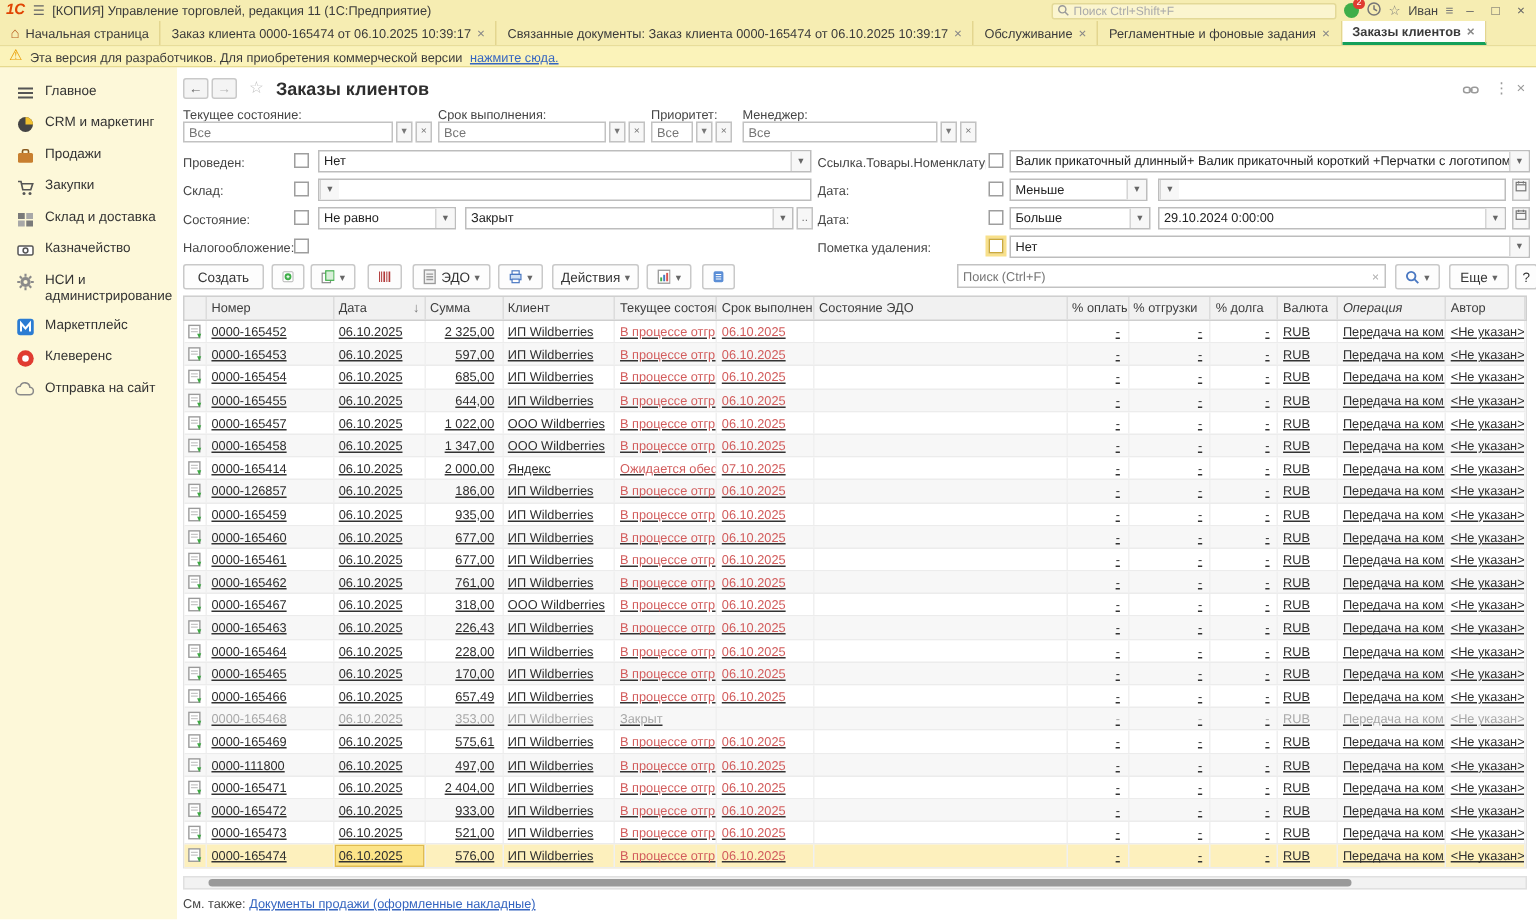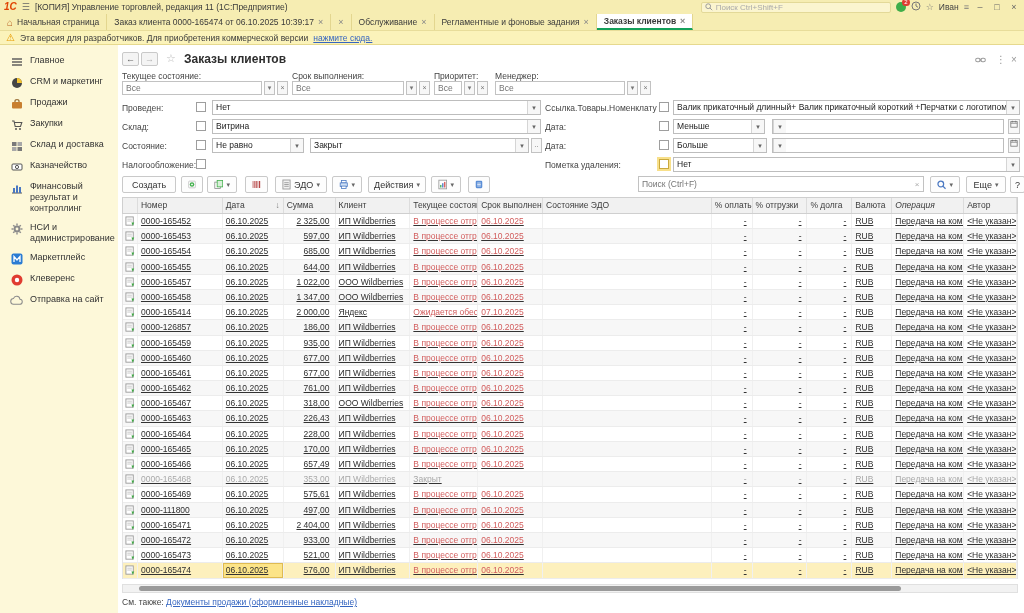--- a/index.html
+++ b/index.html
@@ -118,20 +118,21 @@
   <div class="tabbar">
       <div class="tab">
         <span class="tab-home">⌂</span>
         <span>Начальная страница</span>
       </div>
       <div class="tab">
         <span>Заказ клиента 0000-165474 от 06.10.2025 10:39:17</span>
         <span class="tab-close">×</span>
       </div>
       <div class="tab">
+        <span>Связанные документы: Заказ клиента 0000-165474 от 06.10.2025 10:39:17</span>
         <span class="tab-close">×</span>
       </div>
       <div class="tab">
         <span>Обслуживание</span>
         <span class="tab-close">×</span>
       </div>
       <div class="tab">
         <span>Регламентные и фоновые задания</span>
         <span class="tab-close">×</span>
       </div>
@@ -202,31 +203,20 @@
           <span class="lbl">Склад и доставка</span>
         </div>
         <div class="side-item">
           <span class="sico">
             <svg width="12" height="12" viewBox="0 0 12 12">
               <rect x="1" y="3" width="10" height="6" rx="1" fill="#fff" stroke="#555"></rect>
               <circle cx="6" cy="6" r="1.6" fill="none" stroke="#555"></circle>
             </svg>
           </span>
           <span class="lbl">Казначейство</span>
-        </div>
-        <div class="side-item">
-          <span class="sico">
-            <svg width="12" height="12" viewBox="0 0 12 12">
-              <line x1="1" y1="11" x2="11" y2="11" stroke="#555"></line>
-              <rect x="2" y="6" width="2" height="5" fill="#4a78c2"></rect>
-              <rect x="5" y="3.5" width="2" height="7.5" fill="#4a78c2"></rect>
-              <rect x="8" y="5" width="2" height="6" fill="#4a78c2"></rect>
-            </svg>
-          </span>
-          <span class="lbl">Финансовый результат и контроллинг</span>
         </div>
         <div class="side-item">
           <span class="sico">
             <svg width="12" height="12" viewBox="0 0 12 12">
               <circle cx="6" cy="6" r="3.4" fill="#8a8a8a"></circle>
               <circle cx="6" cy="6" r="1.4" fill="#fdf8d9"></circle>
               <g stroke="#8a8a8a" stroke-width="1.4">
                 <line x1="6" y1="0.5" x2="6" y2="2.5"></line>
                 <line x1="6" y1="9.5" x2="6" y2="11.5"></line>
                 <line x1="0.5" y1="6" x2="2.5" y2="6"></line>
@@ -305,21 +295,20 @@
       <span class="flabel" style="left:4px;top:58px;">Проведен:</span>
       <span class="cb" style="left:78px;top:57px;"></span>
       <div class="combo" style="left:94px;top:55px;width:329px;">
           <span class="val">Нет</span>
           <span class="dd">▾</span>
         </div>
 
       <span class="flabel" style="left:4px;top:77px;">Склад:</span>
       <span class="cb" style="left:78px;top:76px;"></span>
       <div class="combo" style="left:94px;top:74px;width:329px;">
-          <span class="val">Витрина</span>
           <span class="dd">▾</span>
         </div>
 
       <span class="flabel" style="left:4px;top:96px;">Состояние:</span>
       <span class="cb" style="left:78px;top:95px;"></span>
       <div class="combo" style="left:94px;top:93px;width:92px;">
           <span class="val">Не равно</span>
           <span class="dd">▾</span>
         </div>
       <div class="combo" style="left:192px;top:93px;width:219px;">
@@ -354,20 +343,21 @@
             <line x1="7" y1="1" x2="7" y2="3" stroke="#777" stroke-width="1"></line>
           </svg></span>
 
       <span class="flabel" style="left:427px;top:96px;">Дата:</span>
       <span class="cb" style="left:541px;top:95px;"></span>
       <div class="combo" style="left:555px;top:93px;width:94px;">
           <span class="val">Больше</span>
           <span class="dd">▾</span>
         </div>
       <div class="combo" style="left:654px;top:93px;width:232px;">
+          <span class="val">29.10.2024  0:00:00</span>
           <span class="dd">▾</span>
         </div>
       <span class="sqbtn" style="left:890px;top:93px;height:15px;width:12px;"><svg width="8" height="8" viewBox="0 0 10 10">
             <rect x="1" y="2" width="8" height="7" fill="none" stroke="#777" stroke-width="1"></rect>
             <line x1="1" y1="4" x2="9" y2="4" stroke="#777" stroke-width="1"></line>
             <line x1="3" y1="1" x2="3" y2="3" stroke="#777" stroke-width="1"></line>
             <line x1="7" y1="1" x2="7" y2="3" stroke="#777" stroke-width="1"></line>
           </svg></span>
 
       <span class="flabel" style="left:427px;top:115px;">Пометка удаления:</span>

